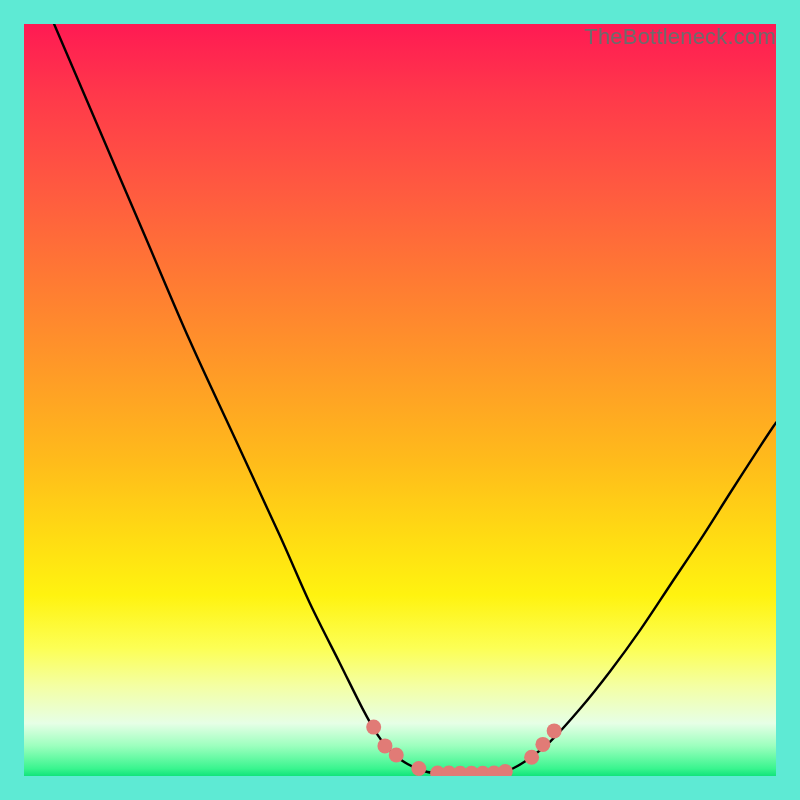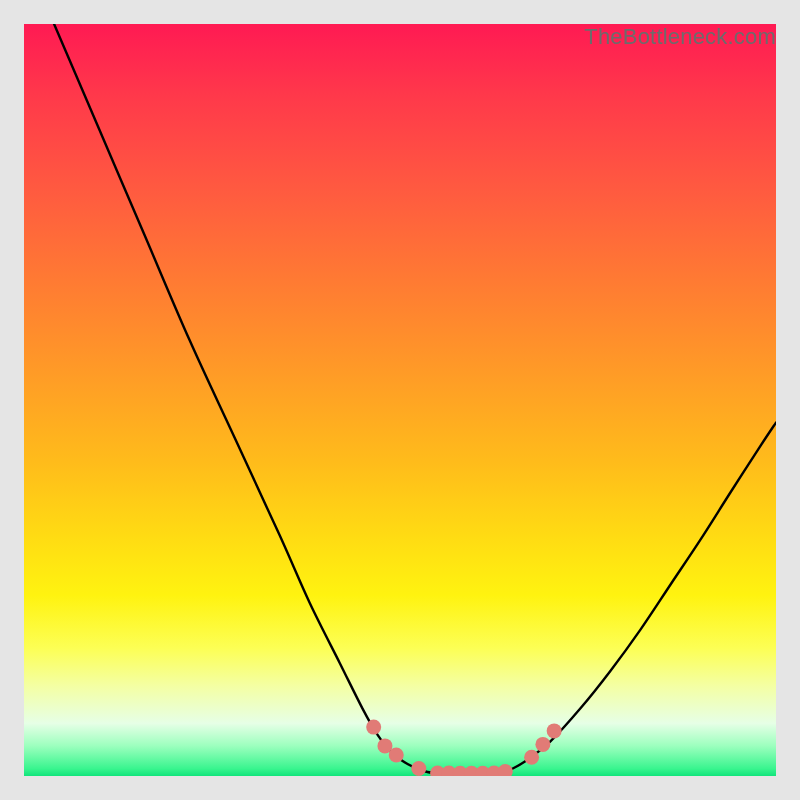--- a/index.html
+++ b/index.html
@@ -10,21 +10,21 @@
     overflow: hidden;
     background: #000;
     font-family: Arial, Helvetica, sans-serif;
   }
   .frame {
     position: absolute;
     left: 0;
     top: 0;
     width: 800px;
     height: 800px;
-    background: #e5e5e5;
+    background: #5eead4;
   }
   .plot {
     position: absolute;
     left: 24px;
     top: 24px;
     width: 752px;
     height: 752px;
     background: linear-gradient(
       to bottom,
       #ff1a53 0%,

